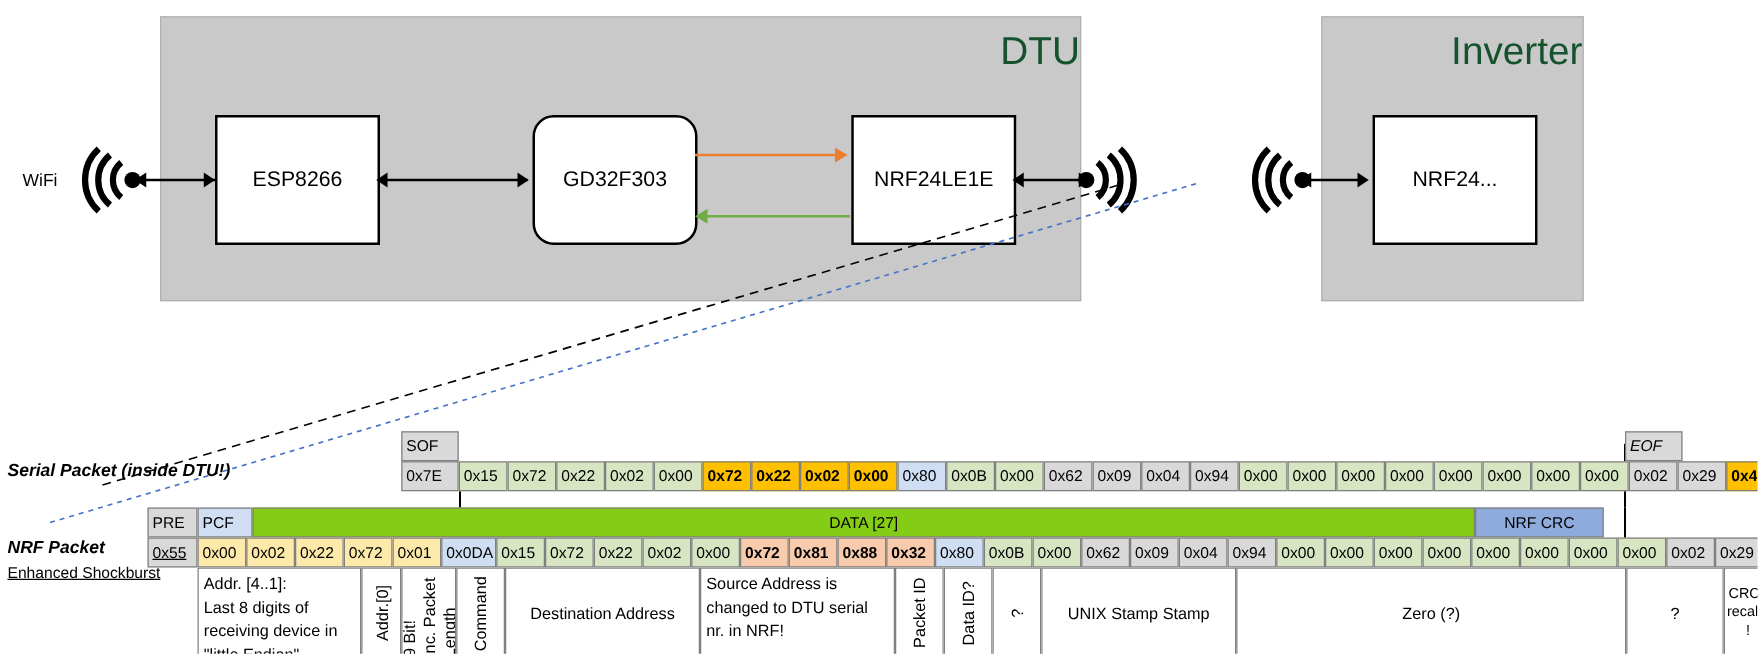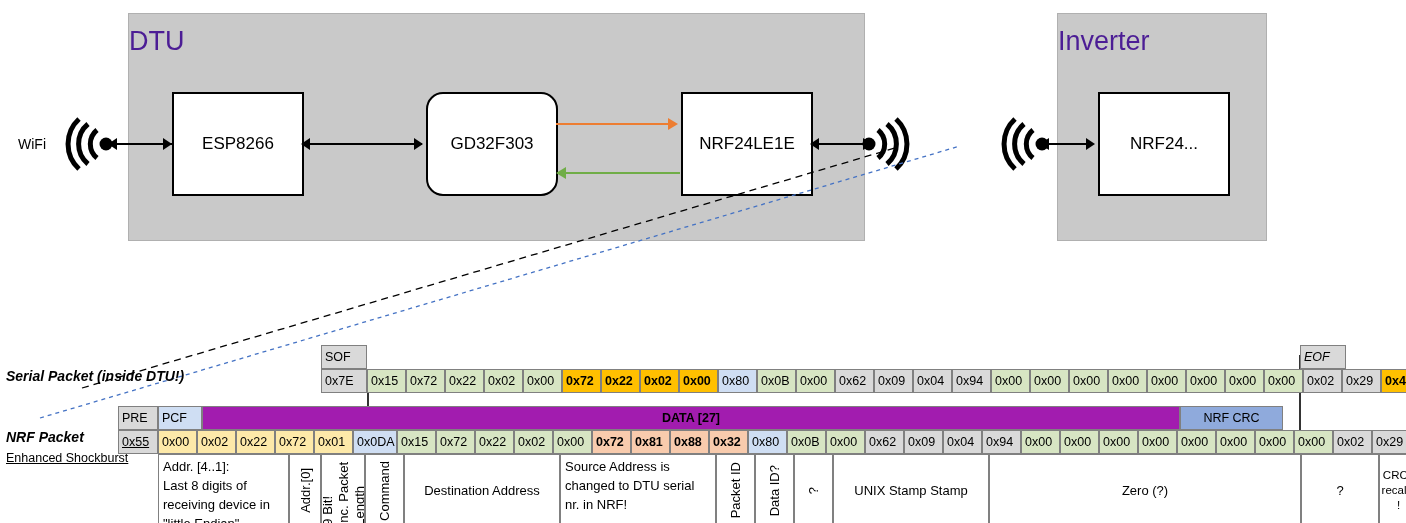--- a/index.html
+++ b/index.html
@@ -10,22 +10,22 @@
     color:#000000;
   }
 
   
   #top-diagram{position:absolute;left:0;top:0;width:1406px;height:260px;}
 
   .enclosure{
     position:absolute;background:#c9c9c9;border:1px solid #b0b0b0;
   }
   .enclosure-title{
-    position:absolute;left:0;right:0;top:14px;text-align:left;
-    font-size:27px;line-height:26px;color:#4c1d95;
+    position:absolute;left:0;right:0;top:14px;text-align:right;
+    font-size:31px;line-height:26px;color:#14532d;
   }
   .chip{
     position:absolute;background:#ffffff;border:2.5px solid #000000;
     display:flex;align-items:center;justify-content:center;
     font-size:17px;color:#000;
   }
 
   
   .arrow{position:absolute;height:0;border-top:2.5px solid #000;}
   .ah{position:absolute;width:0;height:0;}
@@ -64,21 +64,21 @@
   .cell.c{text-align:center;padding-left:0;}
   .cell.b{font-weight:bold;}
 
   .bg-grey{background:#d9d9d9;}
   .bg-green{background:#d7e5c3;}
   .bg-yellow{background:#ffc000;}
   .bg-lblue{background:#cfdef3;}
   .bg-lyellow{background:#fde9a9;}
   .bg-blue{background:#8faadc;}
   .bg-orange{background:#f8cbad;}
-  .bg-offwhite{background:#a21caf;font-weight:bold;}
+  .bg-offwhite{background:#84cc16;}
 
   .pkt-label{
     position:absolute;font-weight:bold;font-style:italic;font-size:14px;
     color:#000;text-align:left;
   }
   .sub-label{position:absolute;font-size:12.5px;color:#000;}
 
   
   .drow{display:flex;}
   .dcell{

